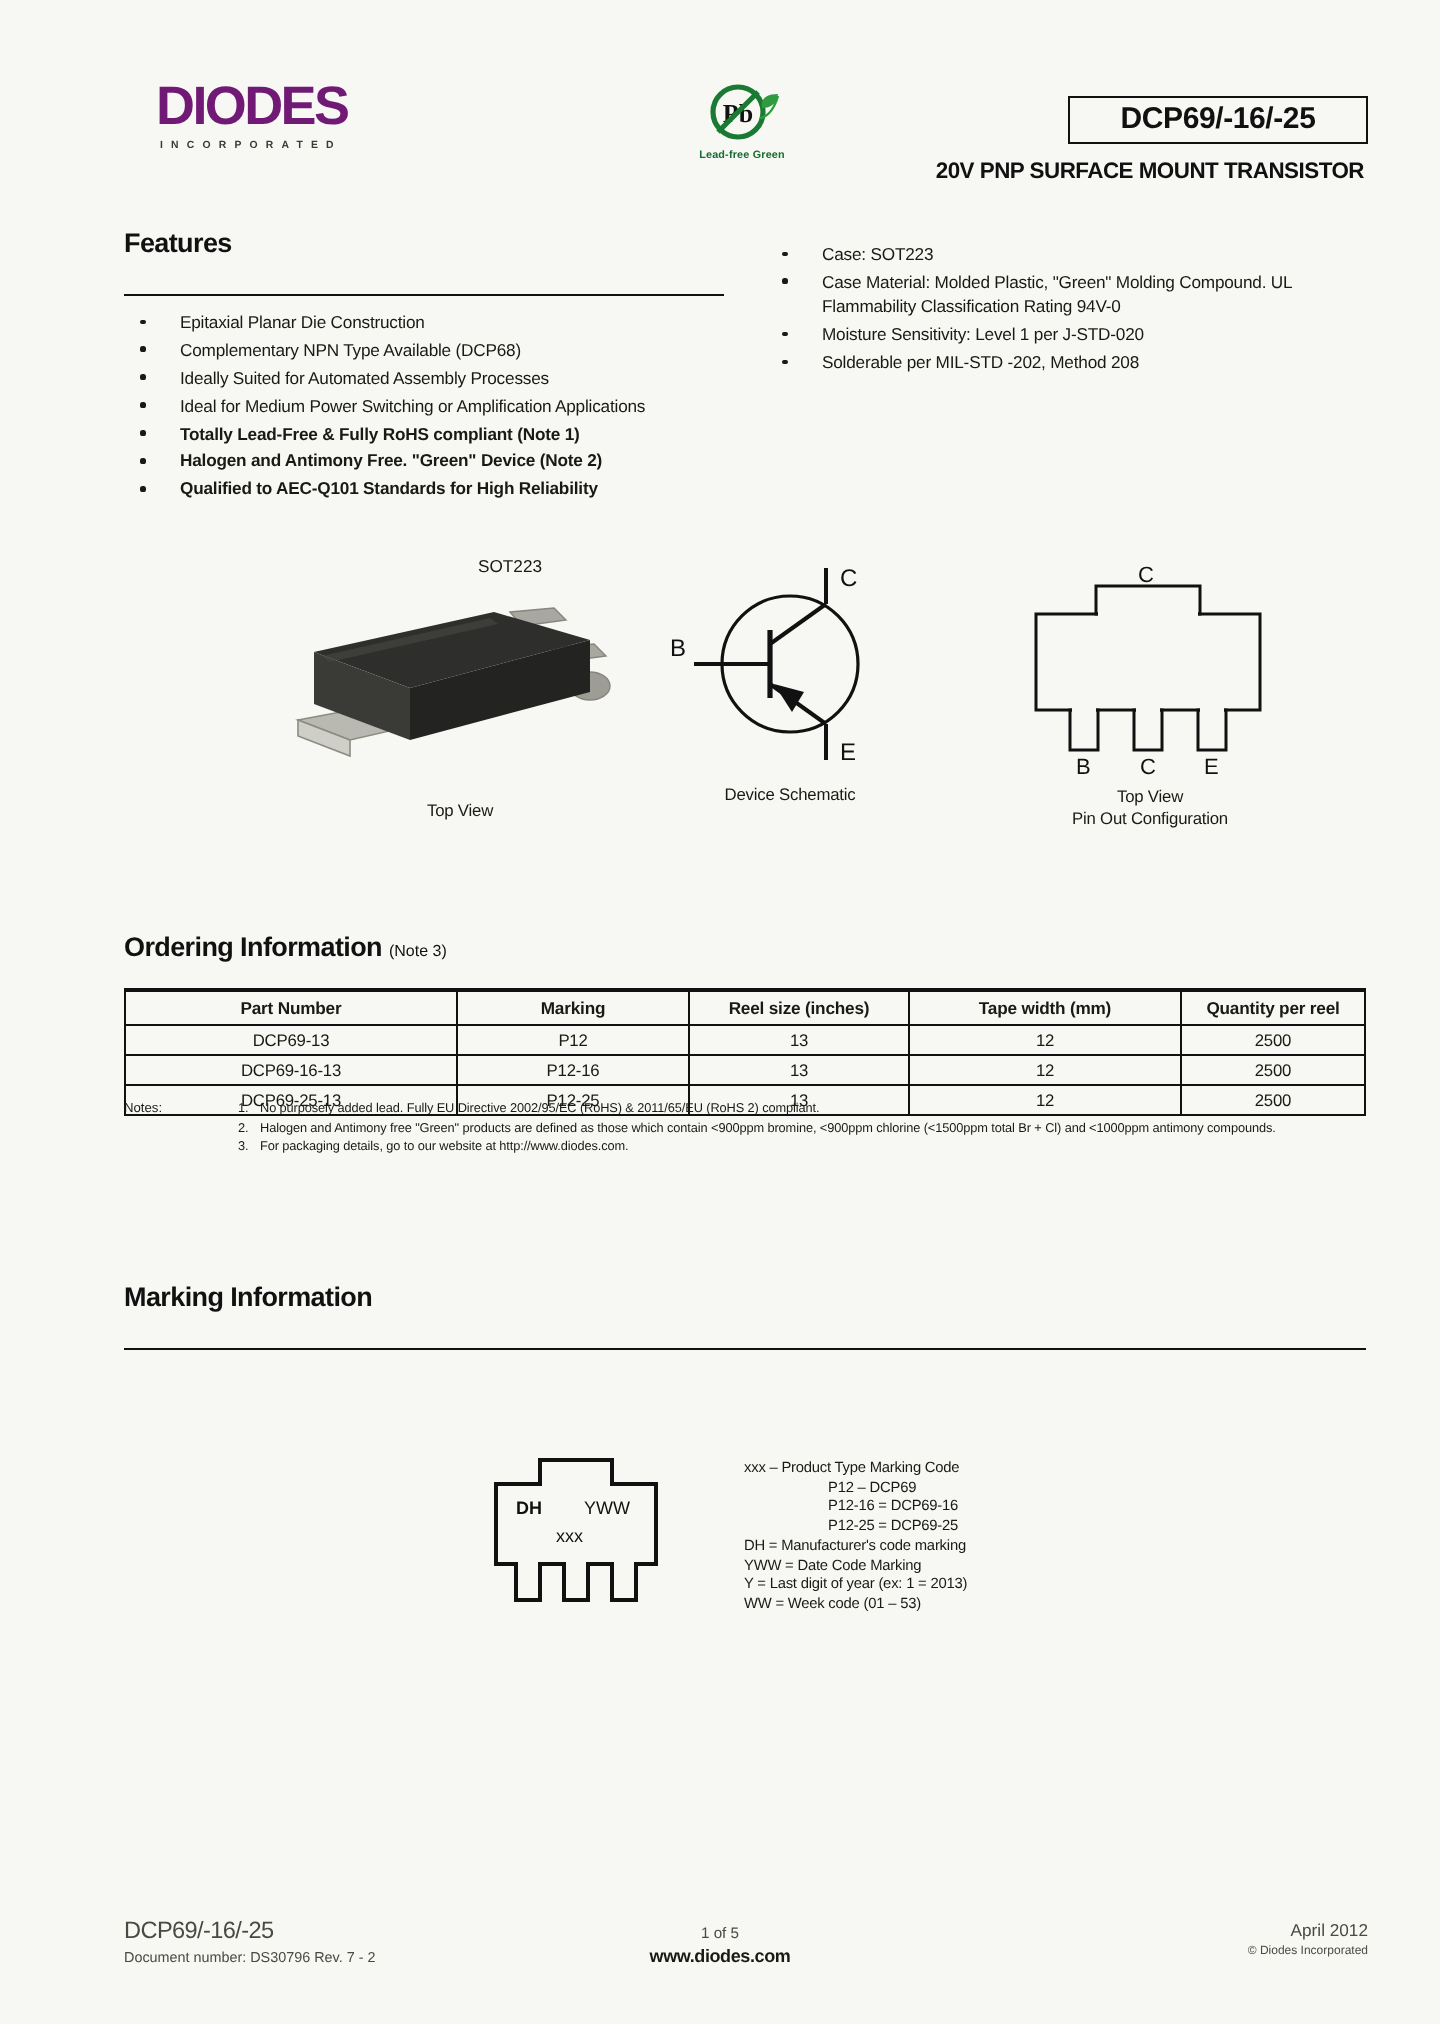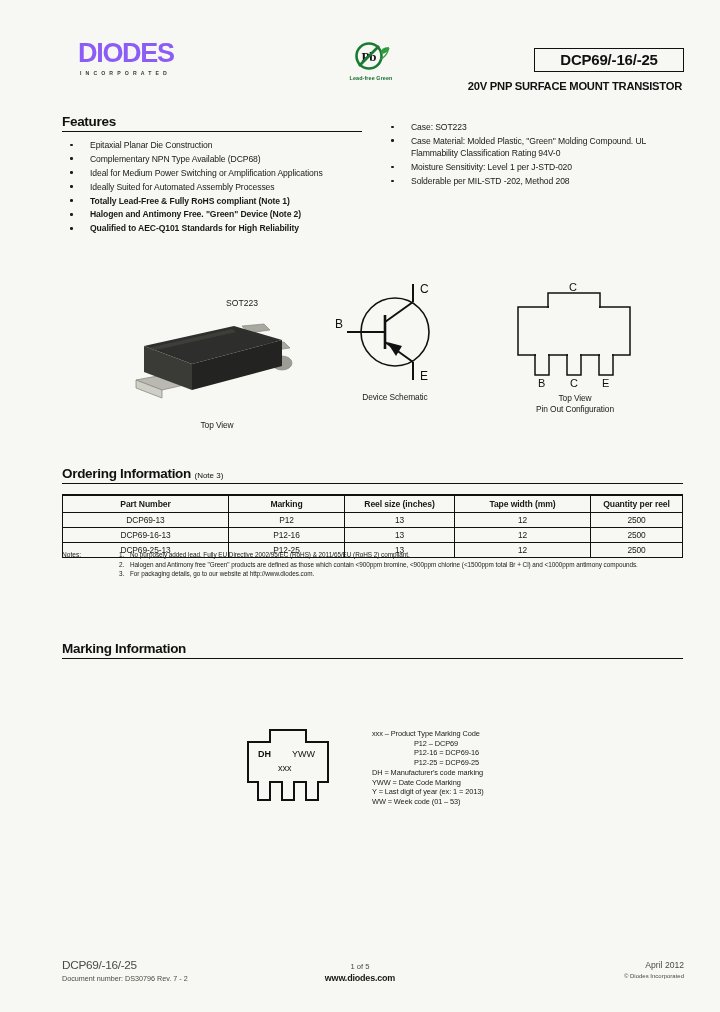--- a/index.html
+++ b/index.html
@@ -27,21 +27,21 @@
   .logo {
     position: absolute;
     left: 78px; top: 40px;
     width: 135px;
   }
   .logo-word {
     font-family: "Liberation Sans", sans-serif;
     font-weight: bold;
     font-size: 27px;
     letter-spacing: -1.3px;
-    color: #8b5cf6;
+    color: #701a75;
     line-height: 1;
   }
   .logo-sub {
     font-size: 5.2px;
     letter-spacing: 4.1px;
     color: #3b3b33;
     font-weight: bold;
     margin-top: 3px;
     margin-left: 2px;
   }
@@ -85,21 +85,21 @@
 
   
   .sec {
     position: absolute;
   }
   .sec-title {
     font-size: 13.5px;
     font-weight: bold;
     color: #111;
     letter-spacing: -0.3px;
-    padding-bottom: 2px;
+    padding-bottom: 18px;
   }
   .sec-title .note {
     font-size: 8px;
     font-weight: normal;
     letter-spacing: 0;
   }
   .rule {
     border-bottom: 1.7px solid #111;
   }
 
@@ -299,40 +299,40 @@
 
     <div class="part-box">DCP69/-16/-25</div>
     <div class="subtitle">20V PNP SURFACE MOUNT TRANSISTOR</div>
   </div>
 
   <div class="sec" style="left:62px; top:114px; width:300px;">
     <div class="sec-title rule">Features</div>
     <ul class="bullets">
       <li>Epitaxial Planar Die Construction</li>
       <li>Complementary NPN Type Available (DCP68)</li>
+      <li>Ideally Suited for Automated Assembly Processes</li>
       <li>Ideal for Medium Power Switching or Amplification Applications</li>
-      <li>Ideally Suited for Automated Assembly Processes</li>
       <li class="b">Totally Lead-Free &amp; Fully RoHS compliant (Note 1)</li>
       <li class="b">Halogen and Antimony Free. "Green" Device (Note 2)</li>
       <li class="b">Qualified to AEC-Q101 Standards for High Reliability</li>
     </ul>
   </div>
 
   <div class="sec" style="left:383px; top:114px; width:300px;">
     <ul class="bullets">
       <li>Case: SOT223</li>
       <li>Case Material:  Molded Plastic, "Green" Molding  Compound. UL Flammability Classification Rating 94V-0</li>
       <li>Moisture Sensitivity: Level 1 per J-STD-020</li>
       <li>Solderable per MIL-STD -202, Method 208</li>
     </ul>
   </div>
 
   <div class="figures">
 
-    <div style="position:absolute; left:62px; top:0; width:190px;margin-top:20px;">
+    <div style="position:absolute; left:75px; top:0; width:190px;">
       <div class="sot-label">SOT223</div>
       <span>
         <svg width="190" height="110" viewBox="0 0 190 110" style="margin-top:16px;">
 
           <polygon points="14,72 62,63 88,71 40,82" fill="#b9b9b1" stroke="#8c8c84" stroke-width="0.8"></polygon>
           <polygon points="14,72 40,82 40,90 14,80" fill="#cfcfc8" stroke="#8c8c84" stroke-width="0.8"></polygon>
 
           <polygon points="120,18 142,16 148,22 126,25" fill="#a8a8a0" stroke="#86867e" stroke-width="0.7"></polygon>
           <polygon points="140,36 162,34 168,40 146,43" fill="#a8a8a0" stroke="#86867e" stroke-width="0.7"></polygon>
           <ellipse cx="160" cy="55" rx="10" ry="7" fill="#9d9d95" stroke="#86867e" stroke-width="0.7"></ellipse>

